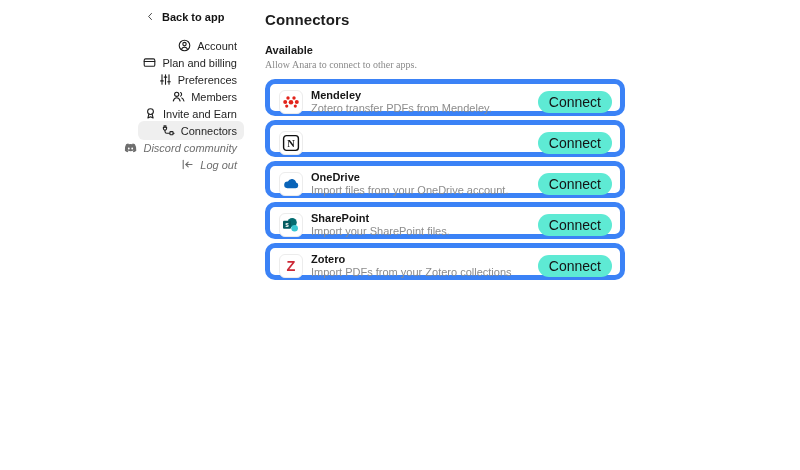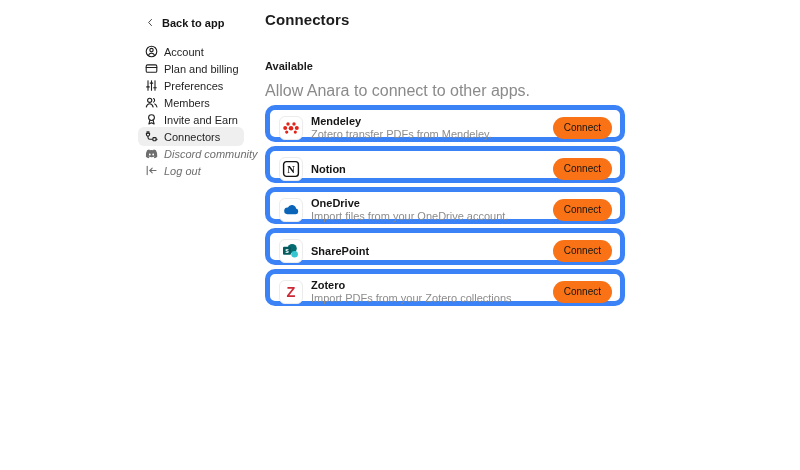--- a/index.html
+++ b/index.html
@@ -6,60 +6,60 @@
   html,body { width:800px; height:470px; }
   body {
     background:#ffffff;
     font-family:"Liberation Sans", sans-serif;
     color:#1c1c1c;
     position:relative;
     overflow:hidden;
   }
 
   
-  .sidebar { position:absolute; left:138px; top:14px; width:106px; }
+  .sidebar { position:absolute; left:138px; top:8px; width:106px; }
   .back-link {
     height:17px; display:flex; align-items:center; gap:7px;
     padding-left:8px; font-size:11px; font-weight:700; cursor:pointer;
     margin-bottom:12px; color:#141414;
   }
   .back-link .icon { display:flex; }
   .nav-item {
     height:17px; display:flex; align-items:center; gap:6px;
     padding:0 7px; border-radius:6px; font-size:11px; color:#1f1f1f;
-    cursor:pointer; white-space:nowrap;
+    cursor:pointer; white-space:nowrap;justify-content:flex-end;
   }
   .nav-item.active { background:#efefef; height:19px; margin:-1px 0; }
   .nav-item.muted { color:#6e6e6e; }
   .nav-item .icon { display:flex; flex:none; color:inherit; }
   .nav-footer { margin-top:0;font-style:italic; }
 
   
   .main { position:absolute; left:265px; top:12px; width:360px; }
   .page-title { font-size:15px; font-weight:700; line-height:16px; letter-spacing:.1px; }
-  .section-label { margin-top:32px; font-size:11px; font-weight:700; line-height:12px; }
-  .section-desc { margin-top:13px; font-size:16px; color:#8a8a8a; line-height:12px; }
+  .section-label { margin-top:16px; font-size:11px; font-weight:700; line-height:12px; }
+  .section-desc { margin-top:3px; font-size:10px; color:#8a8a8a; line-height:12px;font-family:Liberation Serif, serif; }
 
   .cards { margin-top:8px; display:flex; flex-direction:column; gap:4px; }
   .card {
     display:flex; align-items:center; height:37px;
     border:5px solid #3b82f6; border-radius:10px; background:#fff;
     padding:8px 8px 0 9px;
   }
   .logo-box {
     width:24px; height:24px; border:1px solid #ececec; border-radius:6px;
     background:#fff; display:flex; align-items:center; justify-content:center;
     margin-right:8px; flex:none;
   }
   .card-text { display:flex; flex-direction:column; justify-content:center; gap:1px; }
   .card-name { font-size:11px; font-weight:700; line-height:12px; color:#161616; }
   .card-desc { font-size:11px; color:#8c8c8c; line-height:12px; }
   .connect-btn {
-    margin-left:auto; background:#f97316; border:none; border-radius:12px;
-    height:22px; padding:0 11px; font-size:10px; font-weight:500; color:#141414;
+    margin-left:auto; background:#5eead4; border:none; border-radius:12px;
+    height:22px; padding:0 11px; font-size:14px; font-weight:500; color:#141414;
     font-family:"Liberation Sans", sans-serif; cursor:pointer; flex:none;
   }
 
   svg { display:block; }
 </style>
 </head>
 <body>
 
 <aside class="sidebar">
   <div class="back-link">
@@ -190,21 +190,20 @@
   </div>
 
   <div class="card">
     <span class="logo-box">
           <svg width="18" height="18" viewBox="0 0 18 18">
             <rect x="1.6" y="1.6" width="14.8" height="14.8" rx="2.8" fill="#fff" stroke="#111111" stroke-width="1.4"></rect>
             <text x="9" y="12.9" font-size="10.5" font-weight="bold" font-family="Liberation Serif, serif" fill="#111111" text-anchor="middle">N</text>
           </svg>
         </span>
     <span class="card-text">
-      <span class="card-name">Notion</span>
     </span>
     <button class="connect-btn">Connect</button>
   </div>
 
   <div class="card">
     <span class="logo-box">
           <svg width="18" height="18" viewBox="0 0 18 18">
             <path fill="#0a64b8" d="M5.3 13.3h8.2a2.9 2.9 0 0 0 .6-5.7 4.3 4.3 0 0 0-8.2-1.1 3.4 3.4 0 0 0-.6 6.8z"></path>
           </svg>
         </span>
@@ -219,20 +218,21 @@
     <span class="logo-box">
           <svg width="18" height="18" viewBox="0 0 18 18">
             <circle cx="10.2" cy="6.6" r="4.6" fill="#036c70"></circle>
             <circle cx="12.6" cy="12.3" r="3.3" fill="#37c6d0"></circle>
             <rect x="1" y="4.8" width="8" height="8" rx="1" fill="#035b60"></rect>
             <text x="5" y="11.4" font-size="6.5" font-weight="bold" fill="#fff" text-anchor="middle" font-family="Liberation Sans, sans-serif">s</text>
           </svg>
         </span>
     <span class="card-text">
       <span class="card-name">SharePoint</span>
+      <span class="card-desc">Import your SharePoint files.</span>
     </span>
     <button class="connect-btn">Connect</button>
   </div>
 
   <div class="card">
     <span class="logo-box">
           <svg width="18" height="18" viewBox="0 0 18 18">
             <text x="9" y="14" font-size="14.5" font-weight="bold" fill="#cc2936" text-anchor="middle" font-family="Liberation Sans, sans-serif">Z</text>
           </svg>
         </span>

